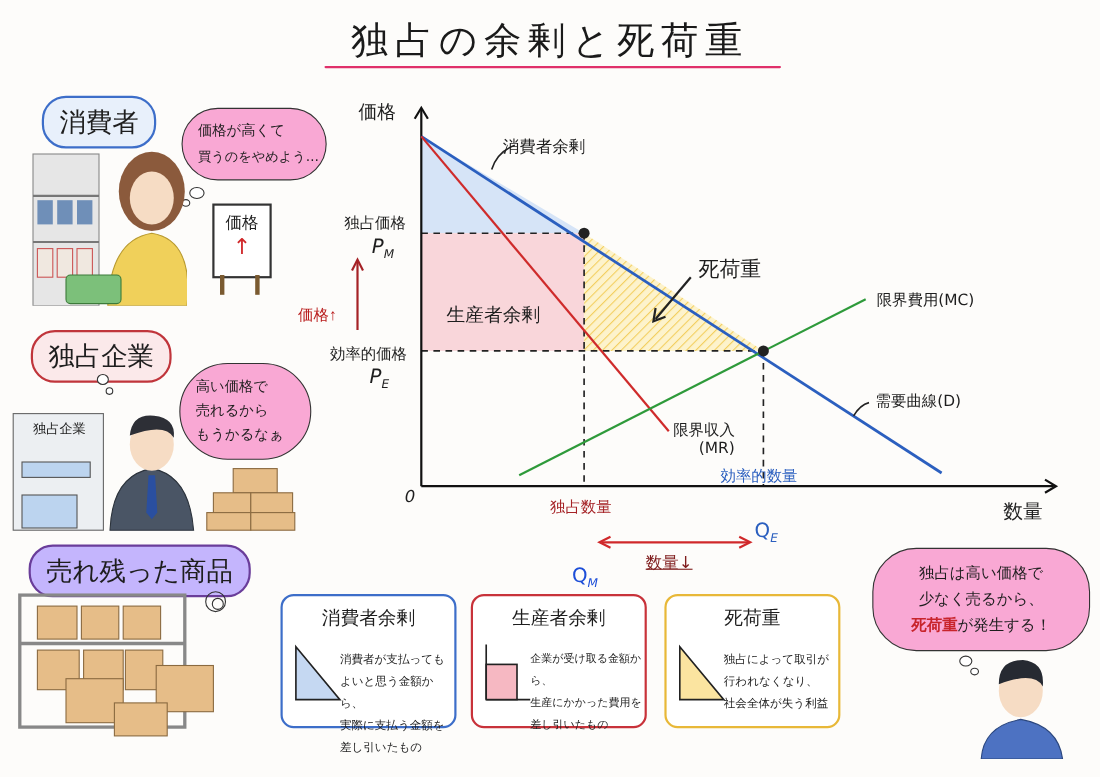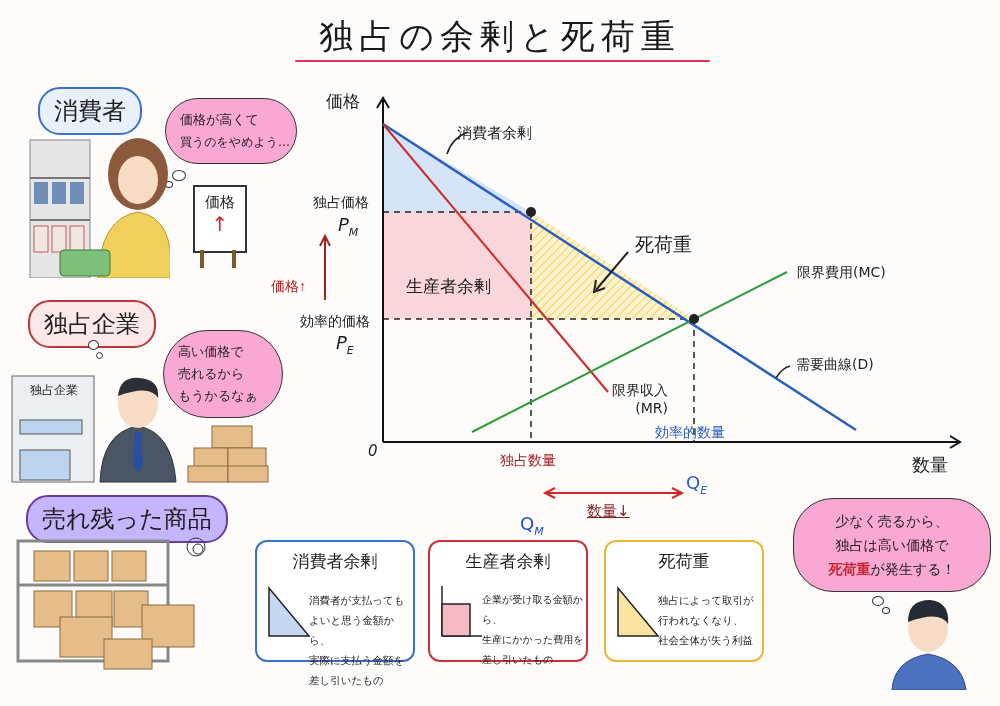--- a/index.html
+++ b/index.html
@@ -250,22 +250,22 @@
     <polygon points="4,4 4,52 44,52" fill="#fbe4a0" stroke="#222" stroke-width="1.5"></polygon>
   </svg>
   <div class="box-desc">
     <div>独占によって取引が</div>
     <div>行われなくなり、</div>
     <div>社会全体が失う利益</div>
   </div>
 </div>
 
 <div class="abs thought thought-student">
+  <div>独占は高い価格で</div>
   <div>少なく売るから、</div>
-  <div>独占は高い価格で</div>
   <div><span class="red-strong">死荷重</span><span>が発生する！</span></div>
 </div>
 <div class="abs bubble-dot" style="left:872px;top:596px;width:10px;height:8px;"></div>
 <div class="abs bubble-dot" style="left:882px;top:607px;width:6px;height:5px;"></div>
 <svg class="abs" style="left:880px;top:590px;" width="100" height="100">
   <path d="M12 100 Q14 70 48 64 Q82 70 86 100 Z" fill="#4d72c2" stroke="#2a467e"></path>
   <ellipse cx="48" cy="38" rx="20" ry="24" fill="#f6dcc4"></ellipse>
   <path d="M28 32 Q28 10 50 10 Q70 12 68 34 Q60 20 28 32 Z" fill="#262a32"></path>
 </svg>
 

